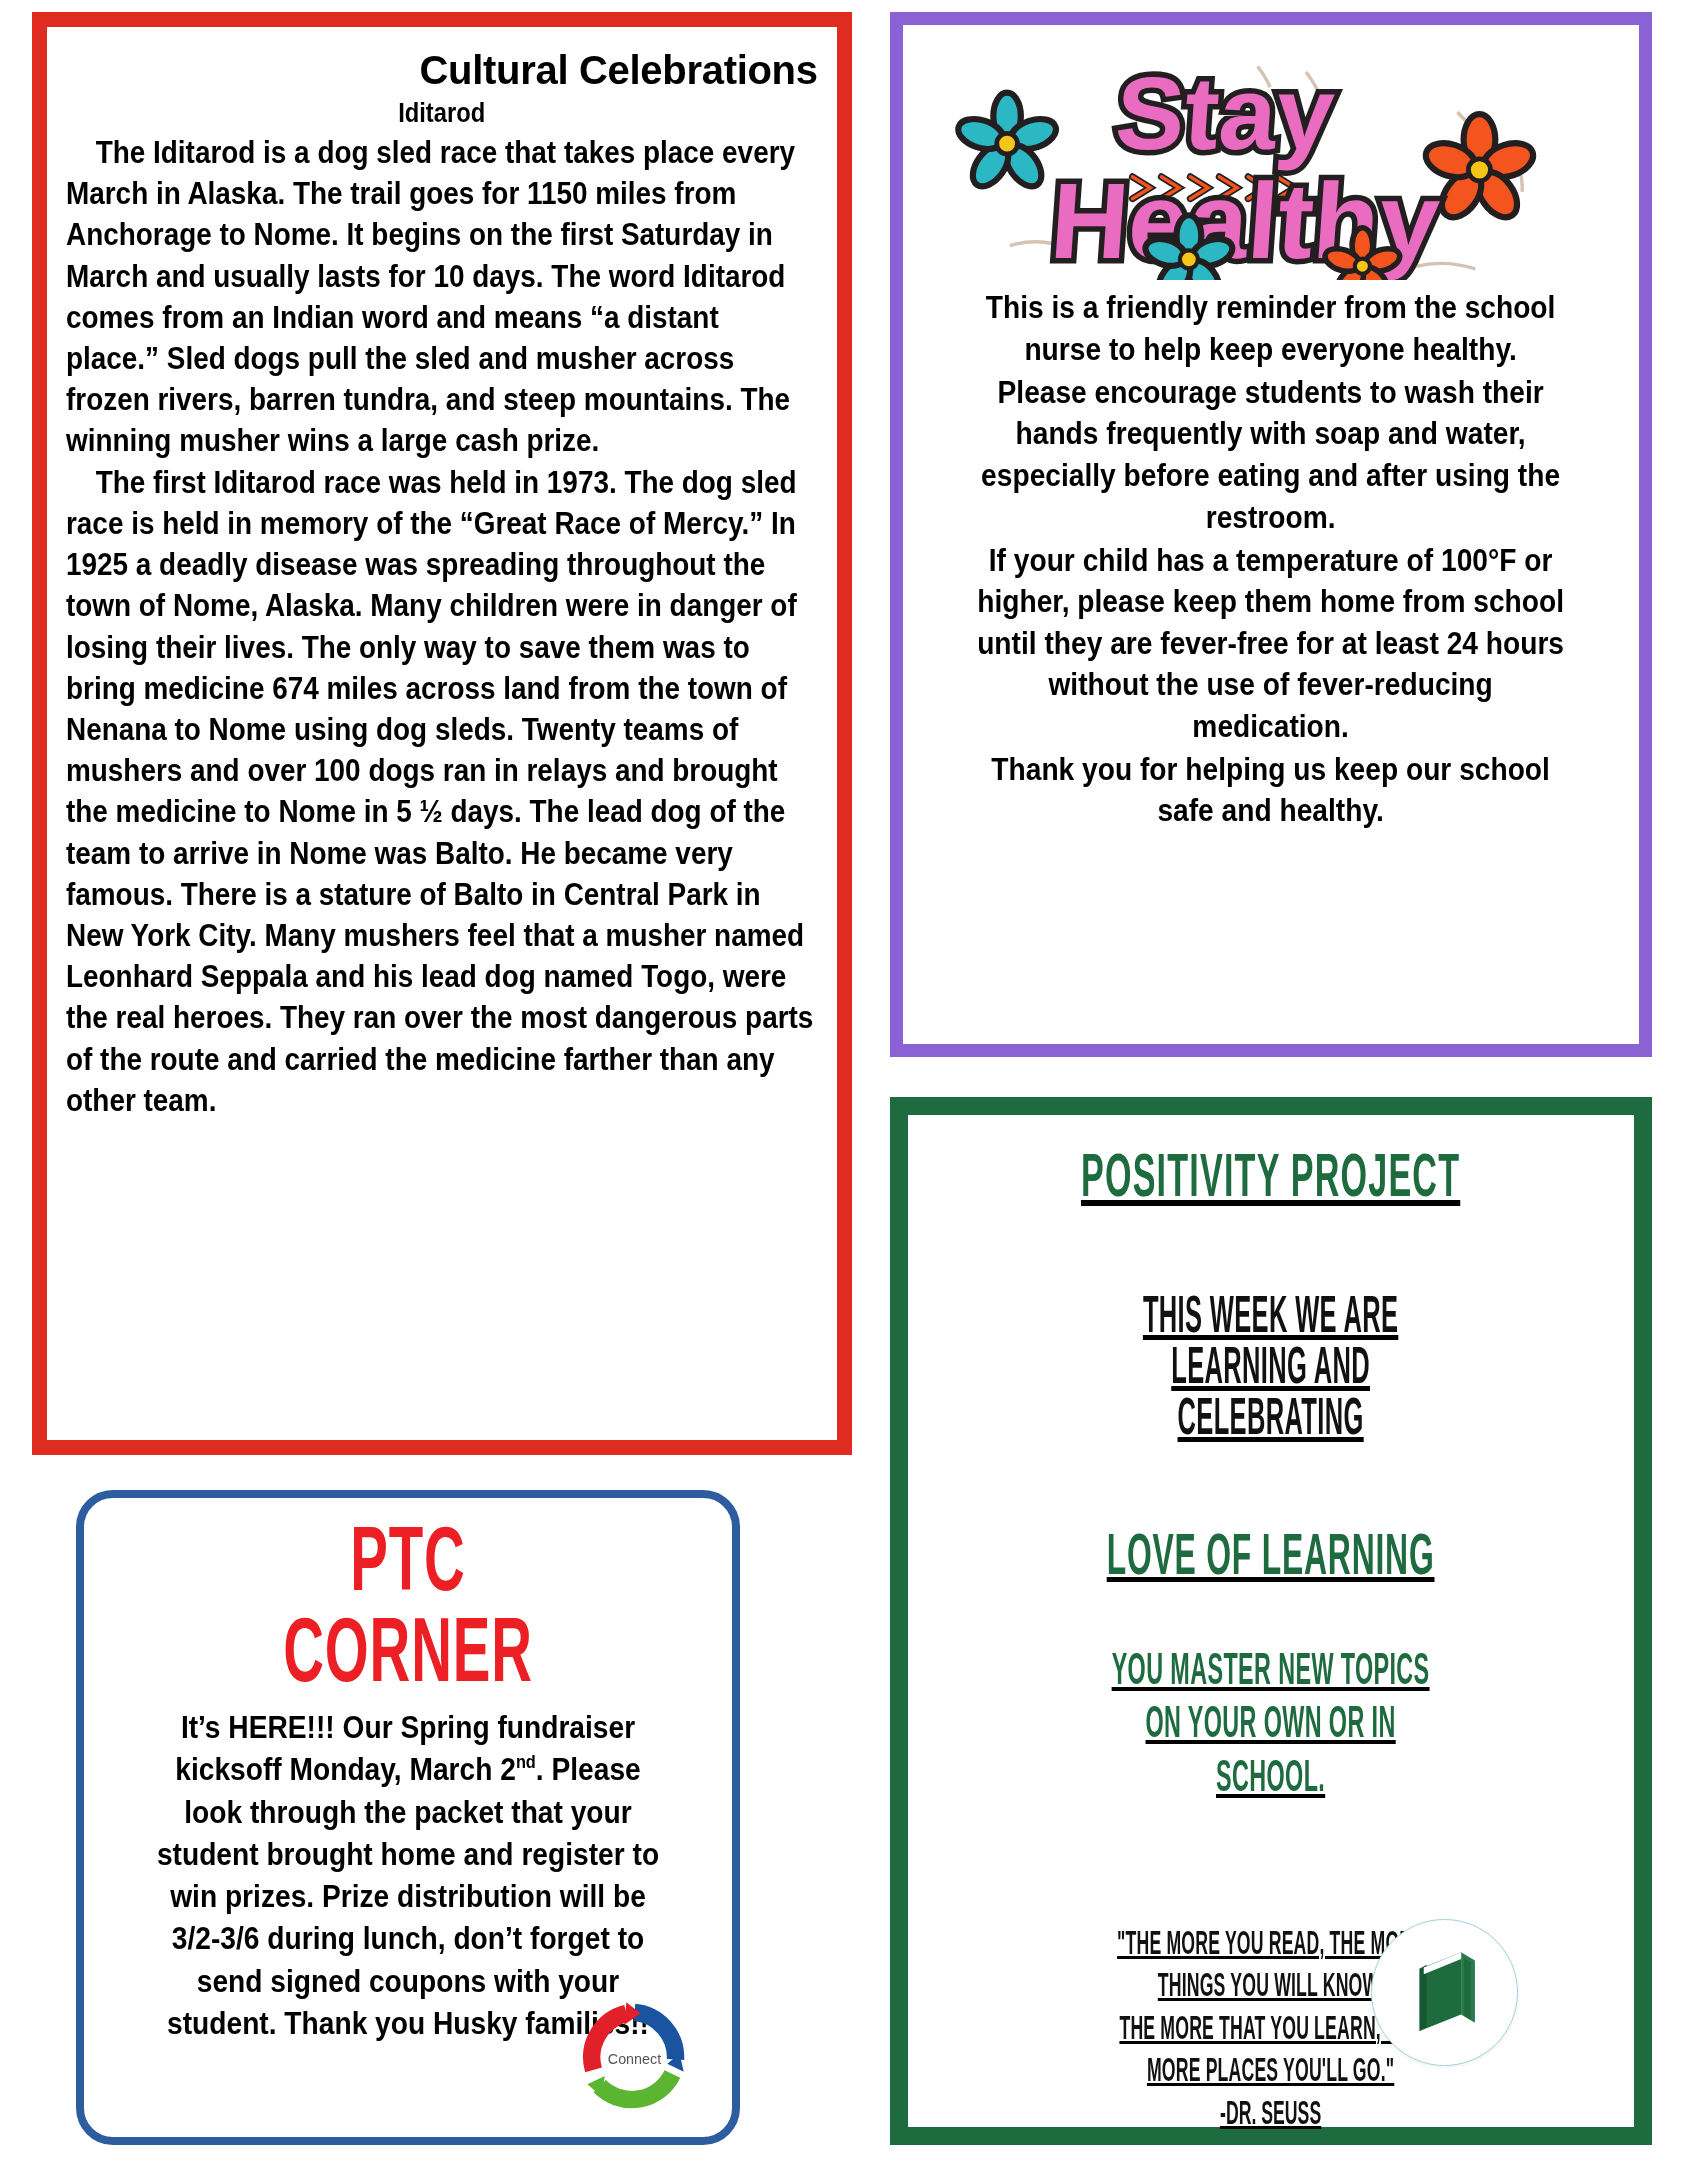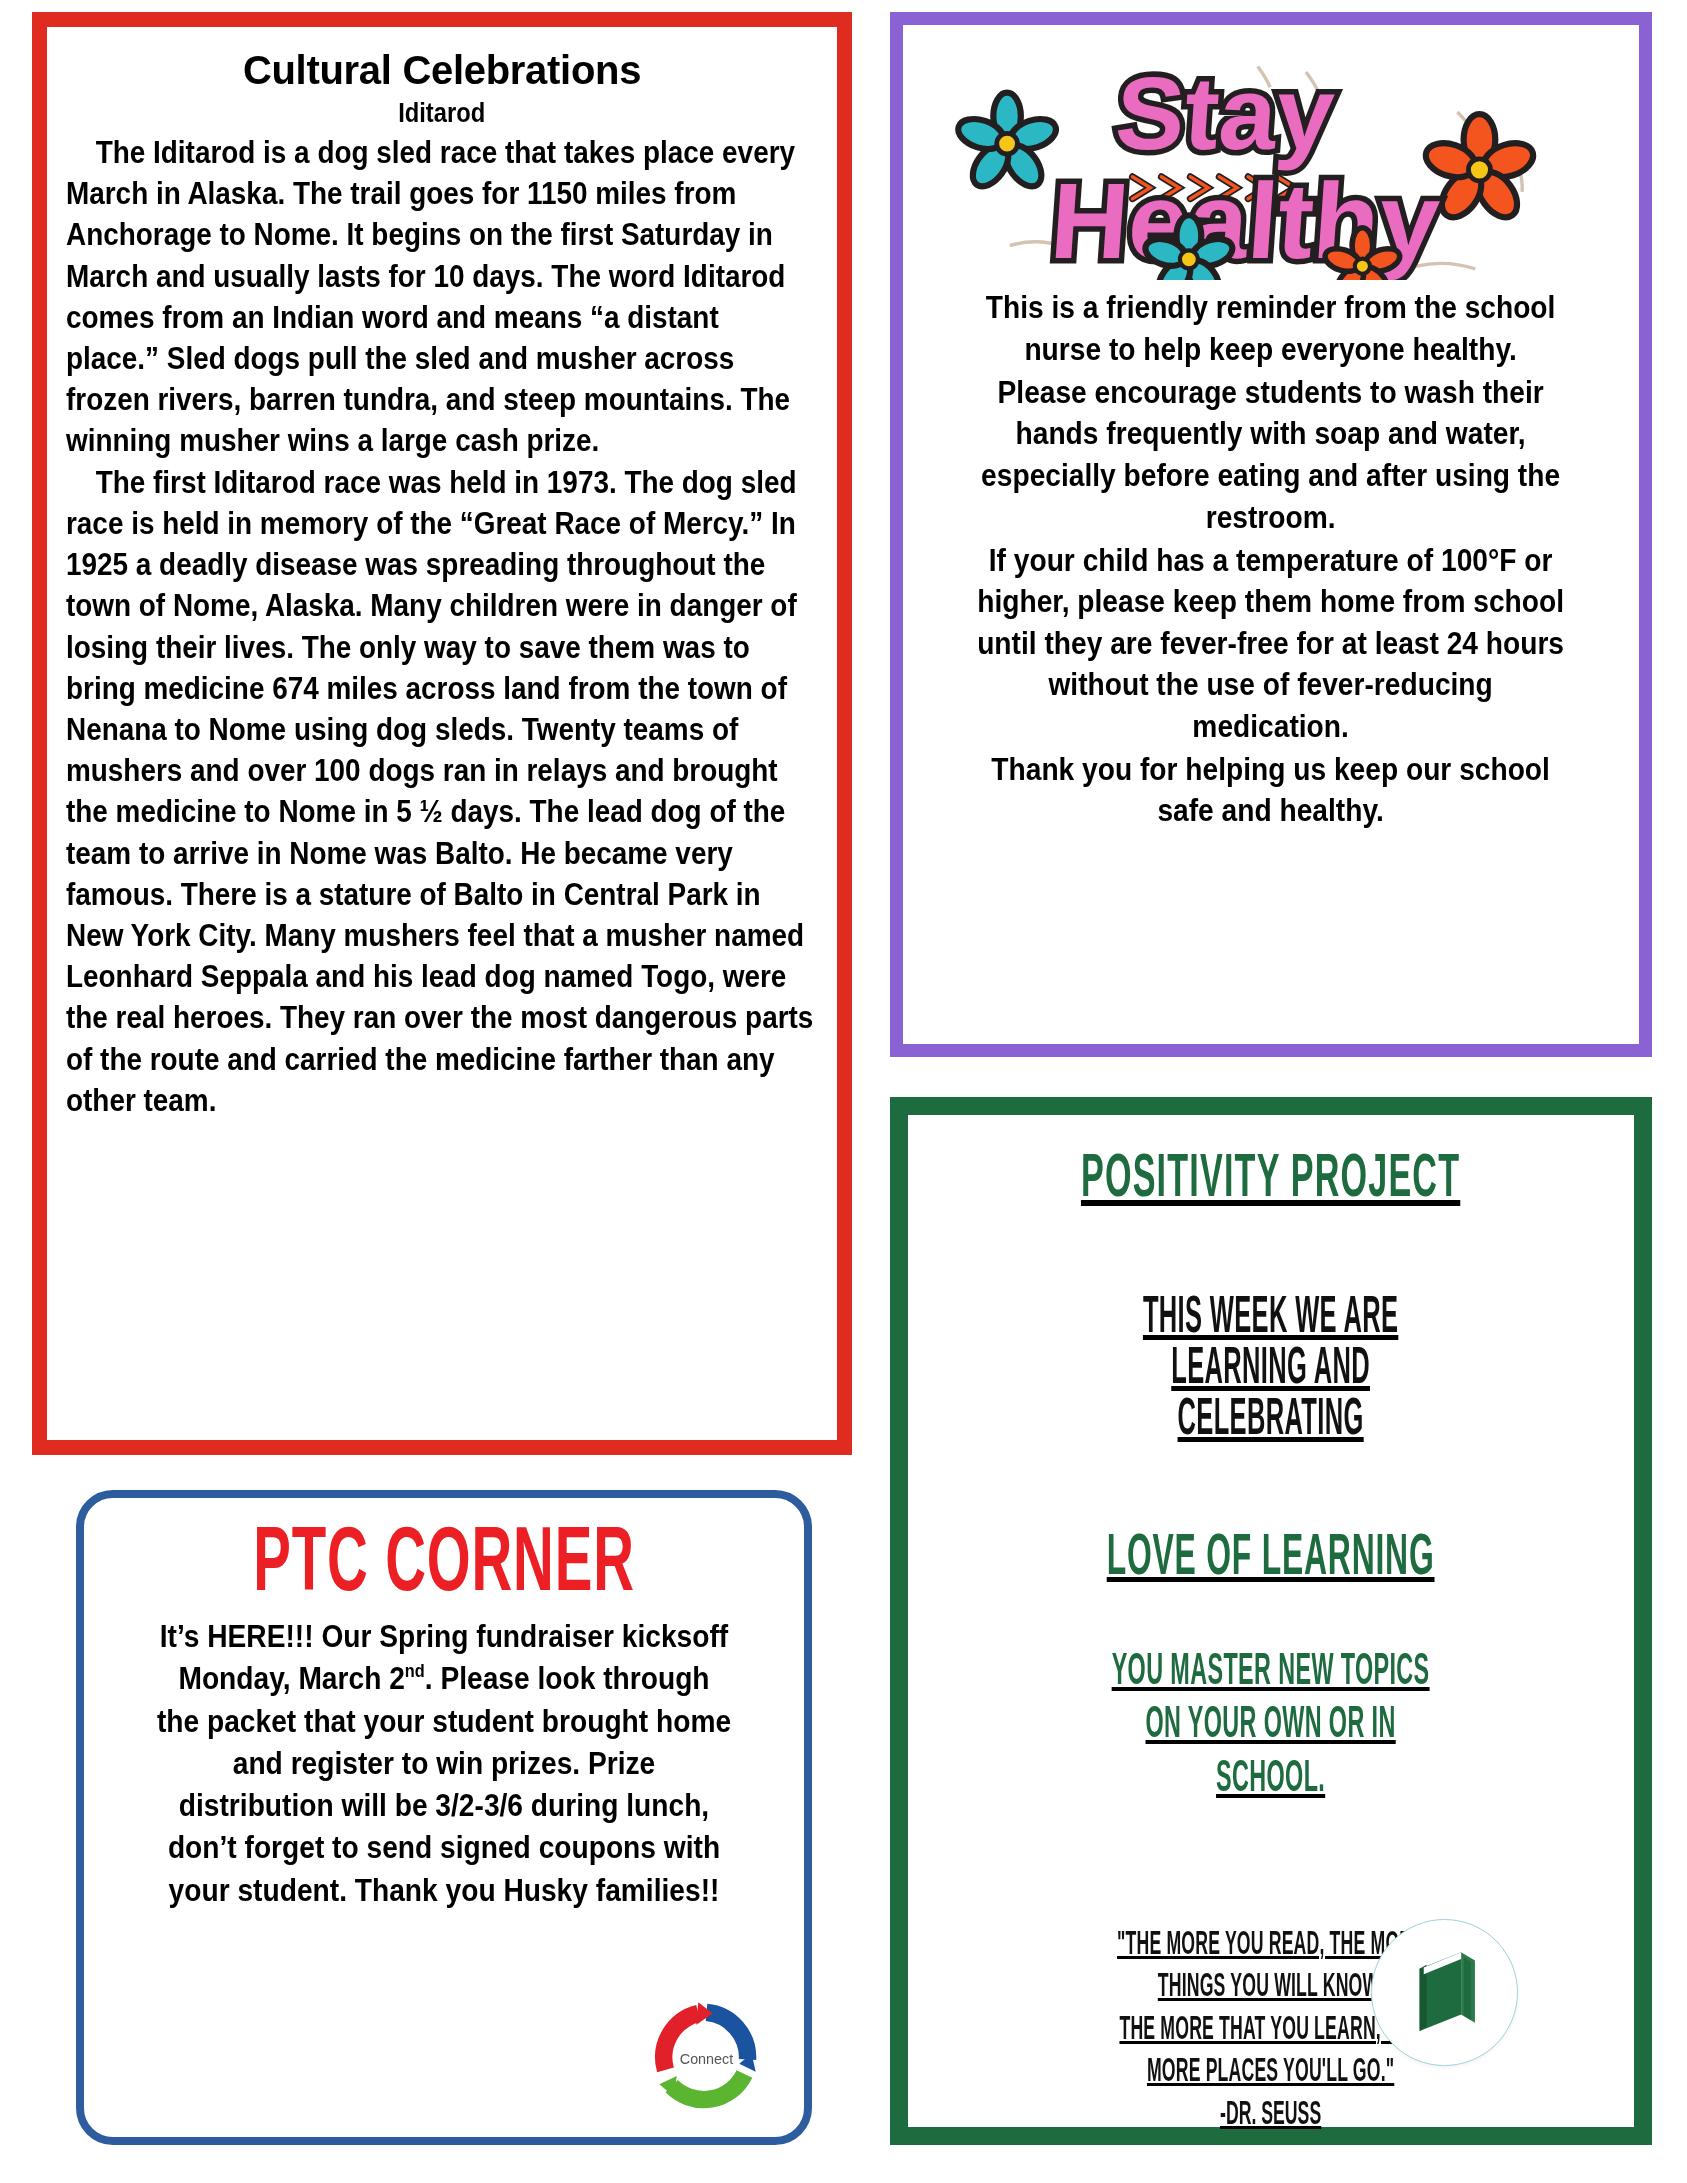--- a/index.html
+++ b/index.html
@@ -45,21 +45,21 @@
     width: 762px;
     height: 1045px;
     border: 13.8px solid #8a62d4;
     padding: 6.9px 23.4px 6.9px 23.4px;
   }
 
   
   #panel-ptc {
     left: 76px;
     top: 1490px;
-    width: 736px;
+    width: 664px;
     height: 655px;
     border: 8.3px solid #2d5d9e;
     border-radius: 37px;
     padding: 5.5px 30px 5.5px 30px;
   }
 
   
   #panel-positivity {
     left: 890px;
     top: 1097px;
@@ -68,21 +68,21 @@
     border: 18px solid #1e6b3f;
     padding: 12.4px 23.4px 12.4px 23.4px;
     text-decoration: underline;
   }
 
   
   .heading-serif-bold {
     font-family: "Liberation Sans", sans-serif;
     font-weight: bold;
     font-size: 40px;
-    text-align: center;
+    text-align: right;
     color: #000000;
     margin: 9.6px 0 4.1px 0;
     letter-spacing: -0.3px;
   }
   .subheading {
     font-family: "Liberation Sans", sans-serif;
     font-weight: bold;
     font-size: 27.6px;
     text-align: center;
     color: #000000;

